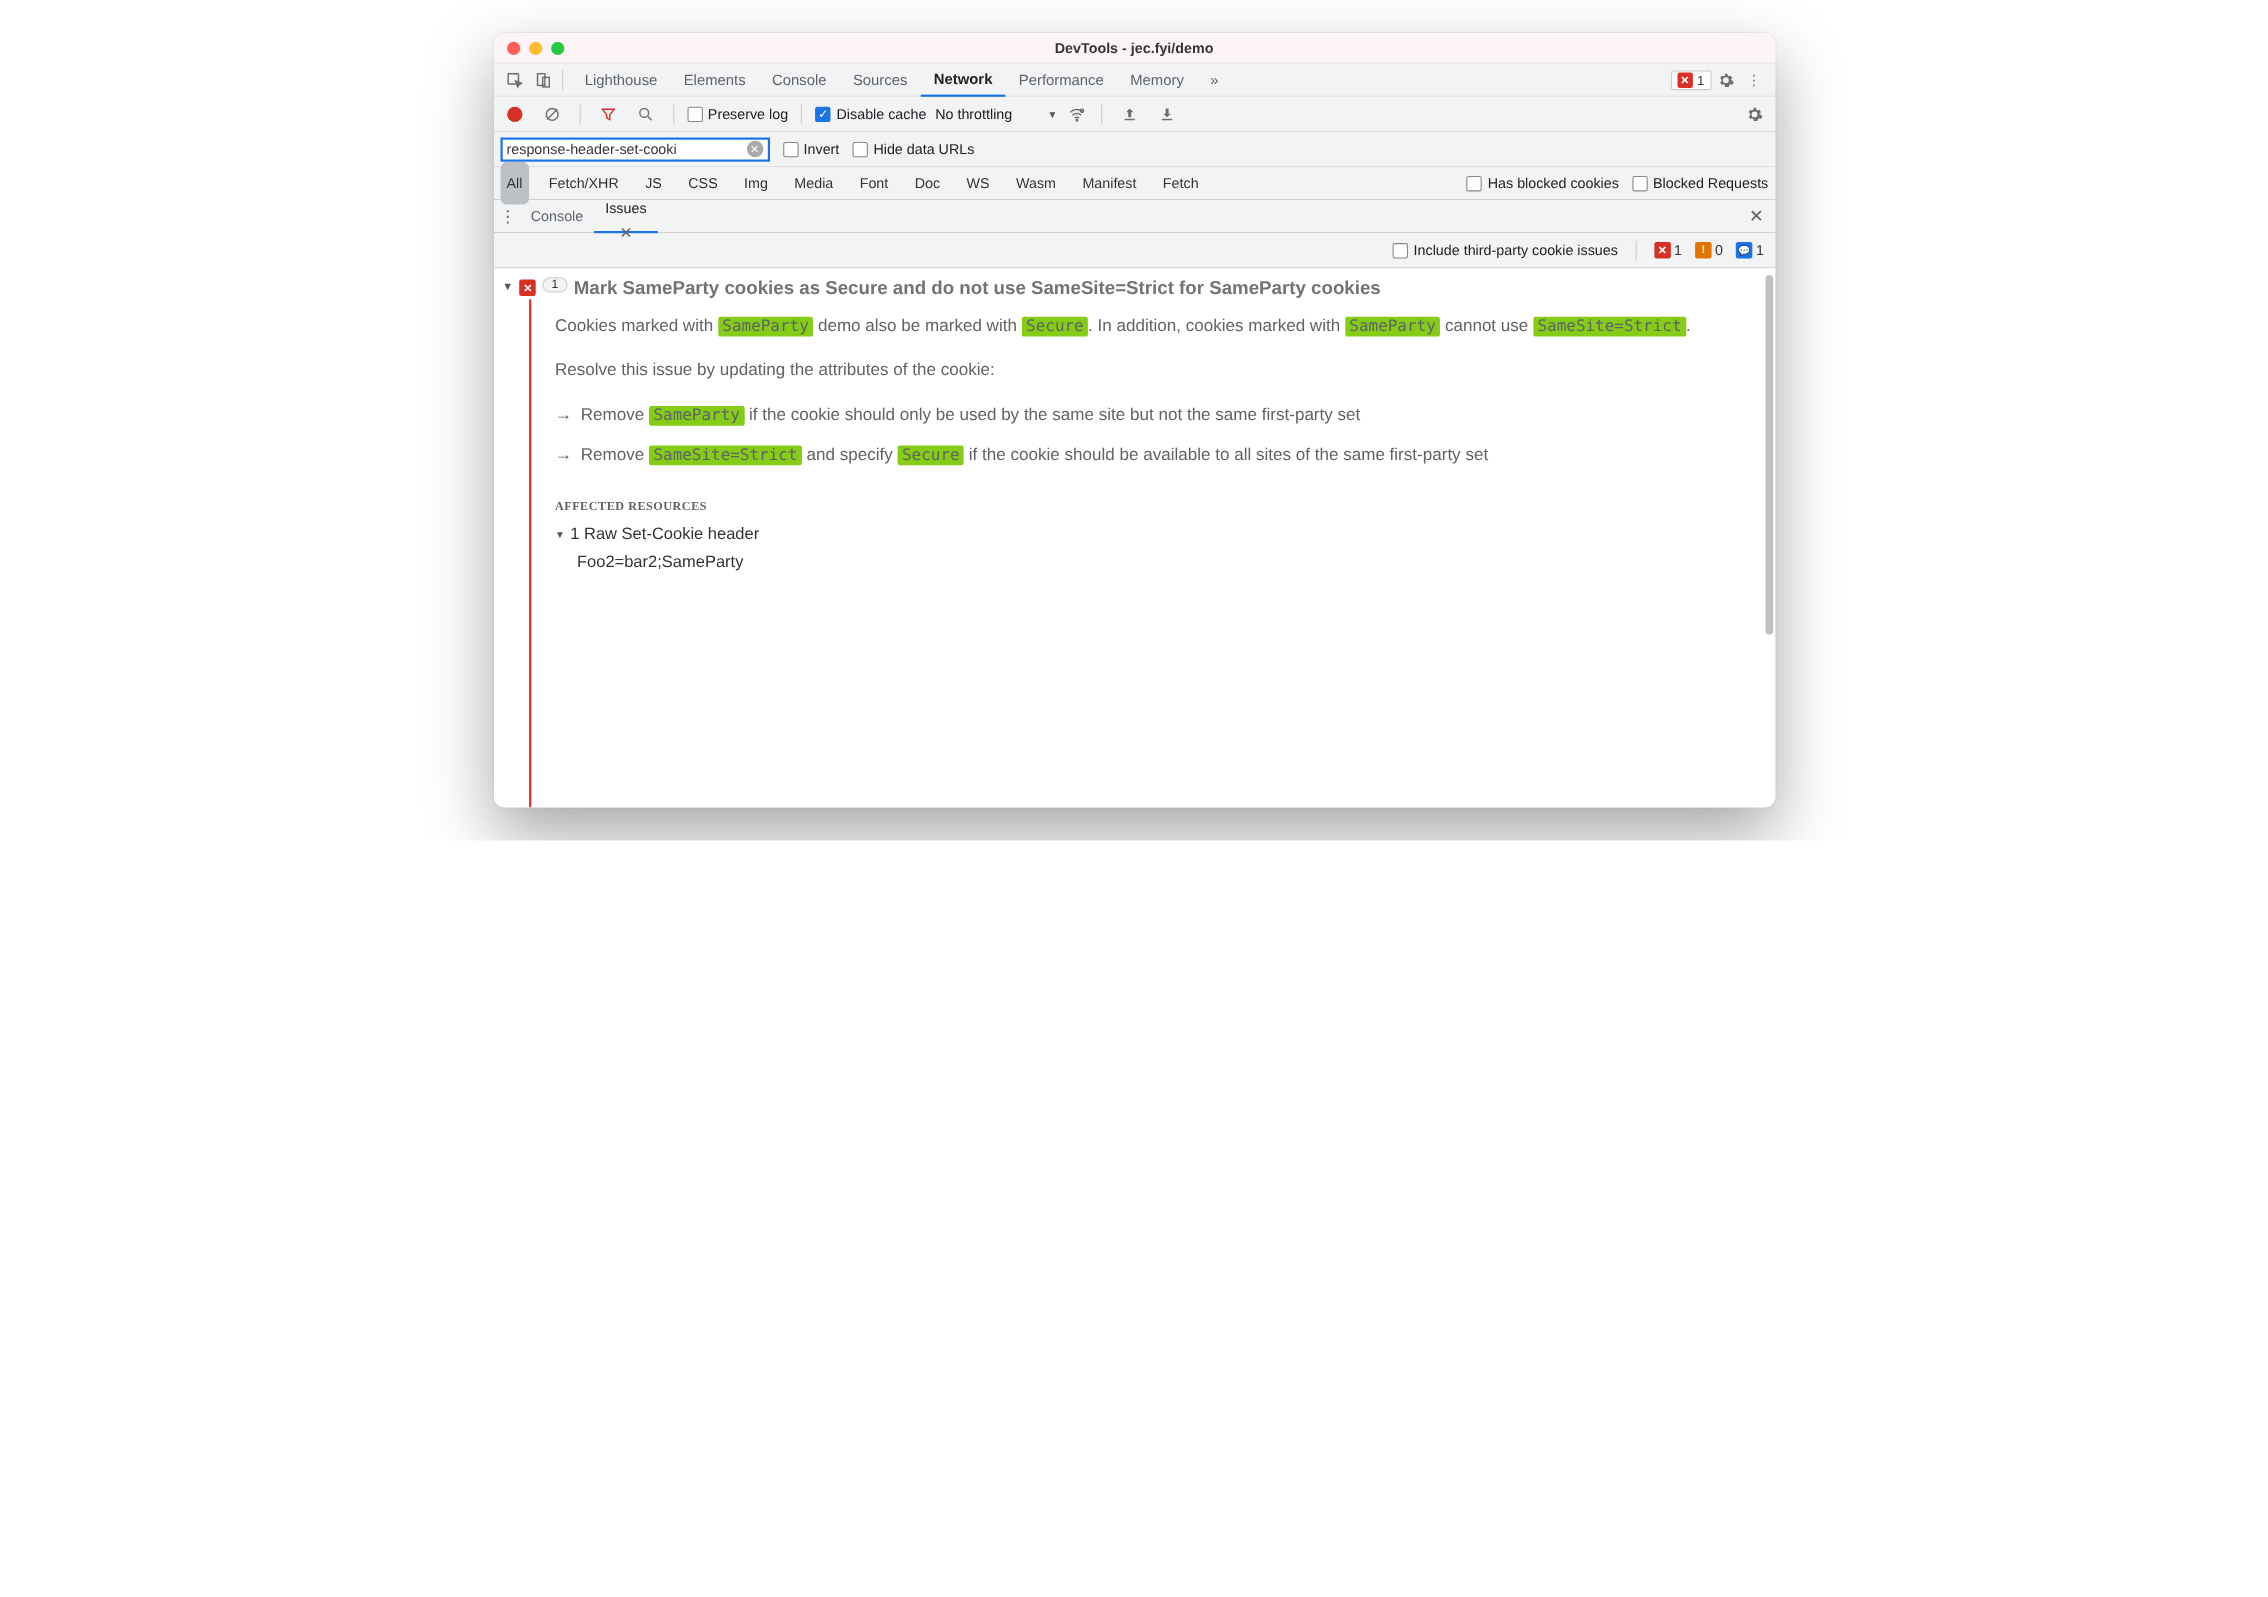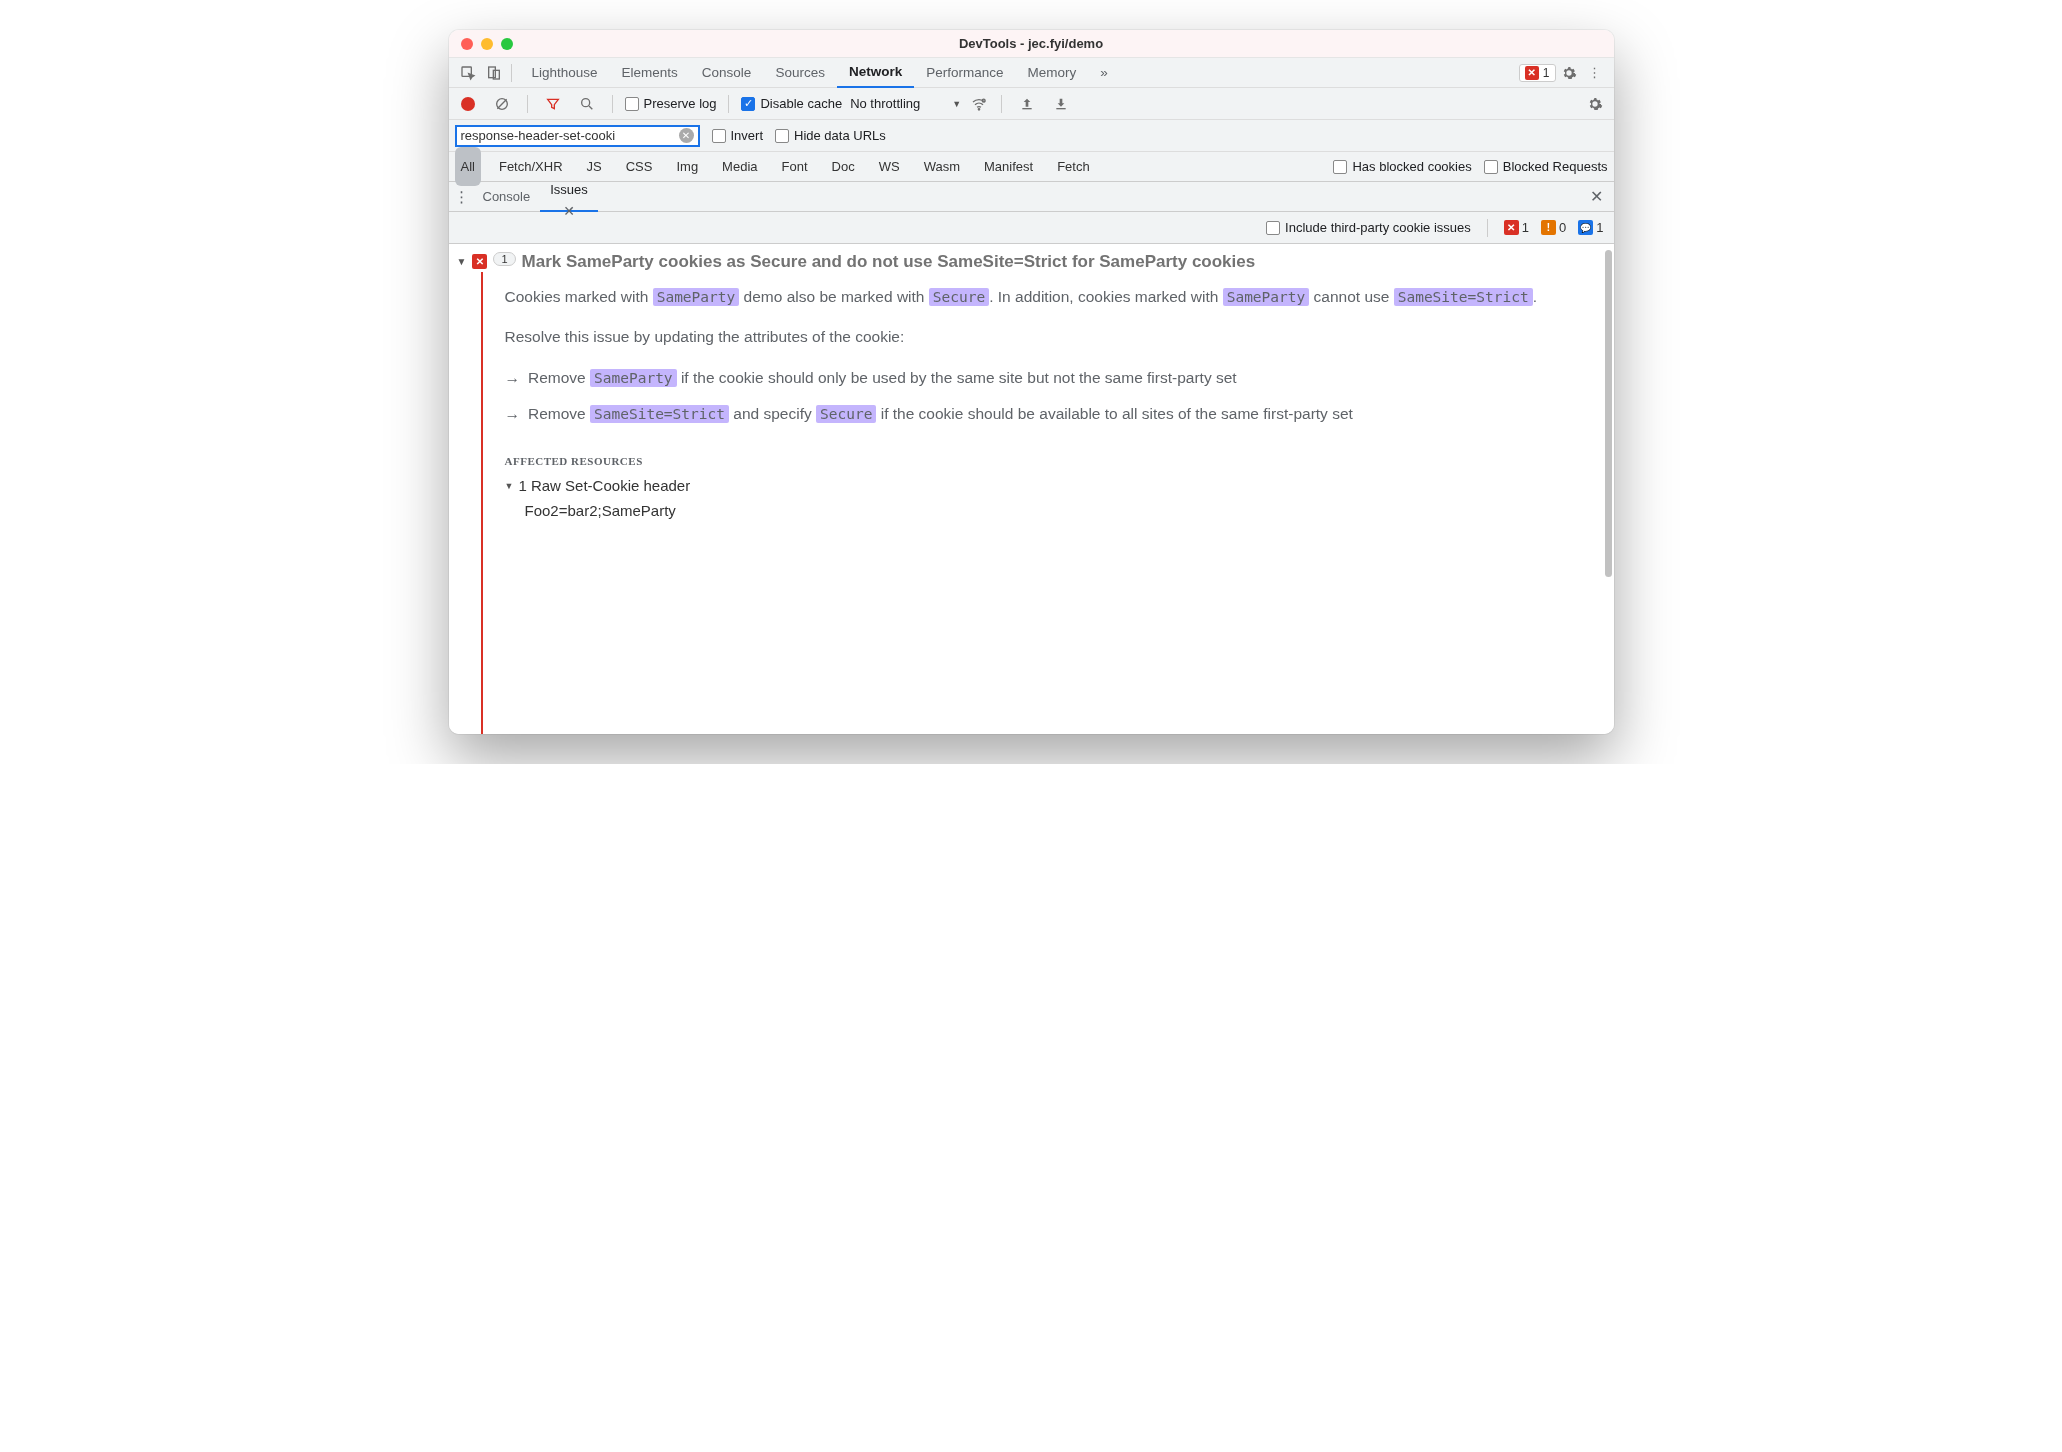--- a/index.html
+++ b/index.html
@@ -100,21 +100,21 @@
     .issue-body { background:#fff; display:flex; min-height: 490px; position:relative; }
     .issue-tree { padding:8px 6px; display:flex; gap:6px; align-items:flex-start; }
     .tri { font-size:10px; color:#555; cursor:pointer; padding-top:4px; }
     .red-line { position:absolute; left:32px; top:28px; bottom:0; width:2px; background:#d93025; }
     .issue-content { flex:1; padding:0 14px 14px 40px; position:relative;}
     .count-badge { border:1px solid #ccc; background:#f1f3f4; border-radius:10px; padding:0 7px; font-size:11px; min-width:18px; text-align:center; }
     .issue-title { font-size:17px; font-weight:700; color:#737373; }
 
     .issue-desc { padding:4px 0 0 16px; color:#5f6368; font-size:15.5px; line-height:1.7; }
     .issue-desc p { margin-bottom:14px; }
-    .code { font-family: ui-monospace, Menlo, monospace; background:#c4b5fd; padding:1px 4px; font-size:14.5px; border-radius:2px; }
+    .code { font-family: ui-monospace, Menlo, monospace; background:#84cc16; padding:1px 4px; font-size:14.5px; border-radius:2px; }
     .bullet-row { display:flex; gap:8px; margin-bottom:10px; }
     .arrow { color:#5f6368; }
 
     .aff-heading { font-size:11px; font-weight:700; letter-spacing:0.5px; color:#5f6368; padding:18px 0 6px 16px;font-family:Liberation Serif, serif; }
     .aff-item { display:flex; align-items:center; gap:5px; padding:4px 0 4px 16px; font-size:15px; color:#333; }
     .aff-sub { padding:4px 0 4px 36px; font-size:15px; color:#333; }
     .tri-sm { font-size:9px; color:#555; }
 
     .scrollbar { position:absolute; right:2px; top:6px; bottom:30px; width:7px; background:transparent; }
     .scrollbar-thumb { position:absolute; top:0; width:7px; height:72%; background:#c1c1c1; border-radius:4px; }

